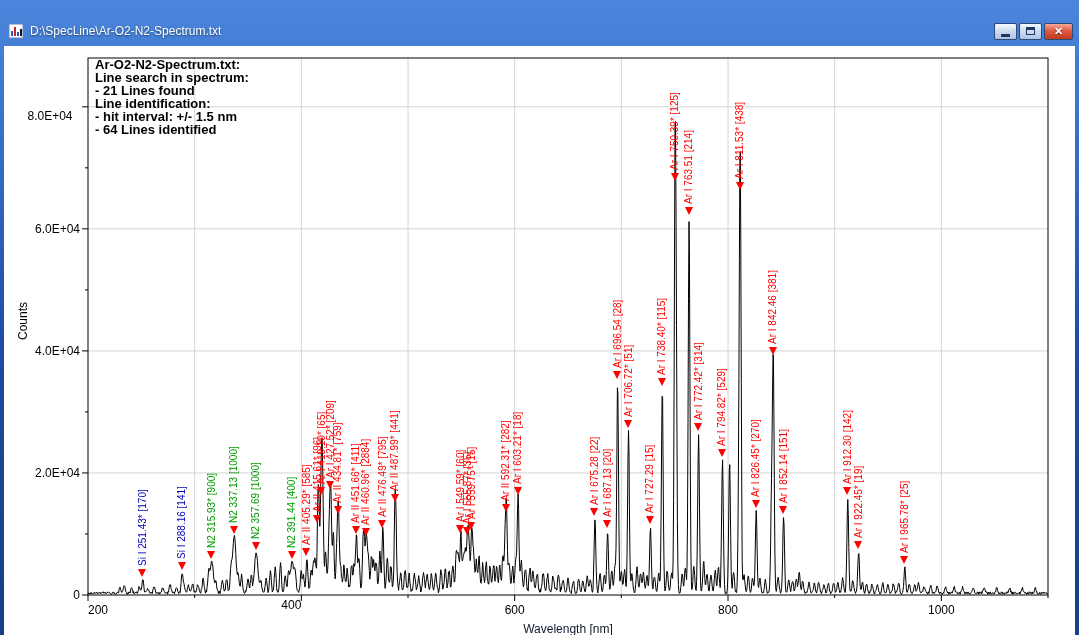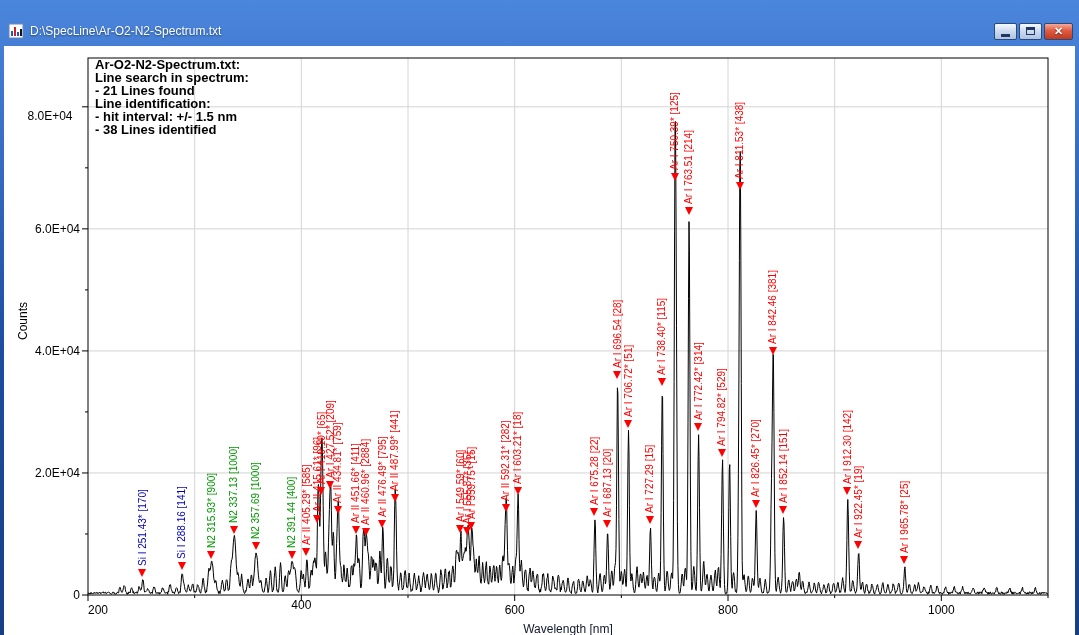--- a/index.html
+++ b/index.html
@@ -94,27 +94,27 @@
         <line x1="84" y1="60.81818181818181" x2="78" y2="60.81818181818181" stroke="#000"></line>
         <polyline points="84.0,548.2 84.5,547.1 85.0,546.9 85.4,547.3 85.9,548.2 86.4,546.7 86.9,548.0 87.4,546.6 87.8,547.3 88.3,547.6 88.8,547.8 89.3,547.2 89.8,547.6 90.2,546.3 90.7,547.2 91.2,547.3 91.7,546.9 92.2,547.3 92.6,546.4 93.1,546.4 93.6,547.5 94.1,546.6 94.6,547.4 95.0,546.9 95.5,546.6 96.0,546.1 96.5,547.6 97.0,547.8 97.4,547.1 97.9,546.4 98.4,546.5 98.9,545.9 99.4,545.9 99.8,547.1 100.3,546.7 100.8,547.3 101.3,546.0 101.8,546.4 102.2,547.7 102.7,547.4 103.2,546.5 103.7,546.6 104.2,546.0 104.6,545.9 105.1,546.7 105.6,546.7 106.1,547.7 106.6,547.6 107.0,547.9 107.5,548.3 108.0,547.5 108.5,546.4 109.0,545.9 109.4,547.2 109.9,546.5 110.4,546.8 110.9,548.3 111.4,548.0 111.8,548.0 112.3,547.8 112.8,547.0 113.3,546.2 113.8,546.1 114.2,547.2 114.7,546.5 115.2,542.8 115.7,541.4 116.2,541.4 116.6,543.3 117.1,545.0 117.6,546.1 118.1,546.5 118.6,545.5 119.0,543.9 119.5,541.7 120.0,539.6 120.5,540.2 121.0,540.7 121.4,543.8 121.9,545.9 122.4,546.5 122.9,548.1 123.4,548.3 123.8,546.8 124.3,547.7 124.8,545.9 125.3,546.6 125.8,545.9 126.2,546.9 126.7,543.9 127.2,542.3 127.7,541.7 128.2,543.5 128.6,543.6 129.1,547.0 129.6,545.5 130.1,547.8 130.6,547.2 131.0,547.3 131.5,546.5 132.0,547.1 132.5,545.9 133.0,546.3 133.4,547.4 133.9,545.7 134.4,543.7 134.9,540.4 135.4,541.0 135.8,541.9 136.3,544.2 136.8,544.1 137.3,543.3 137.8,540.6 138.2,536.4 138.7,533.7 139.2,534.1 139.7,538.0 140.2,543.9 140.6,546.0 141.1,545.8 141.6,545.6 142.1,545.5 142.6,544.9 143.0,544.2 143.5,542.5 144.0,543.7 144.5,543.8 145.0,544.6 145.4,546.4 145.9,547.2 146.4,547.5 146.9,546.4 147.4,547.1 147.8,546.2 148.3,547.5 148.8,544.2 149.3,542.6 149.8,540.9 150.2,541.8 150.7,541.4 151.2,543.9 151.7,546.4 152.2,547.5 152.6,547.1 153.1,546.3 153.6,547.1 154.1,547.7 154.6,546.9 155.0,546.2 155.5,548.1 156.0,547.9 156.5,546.6 157.0,546.2 157.4,546.0 157.9,543.1 158.4,541.8 158.9,543.2 159.4,542.7 159.8,544.0 160.3,545.6 160.8,546.6 161.3,547.4 161.8,546.5 162.2,546.6 162.7,546.8 163.2,546.1 163.7,548.2 164.2,545.3 164.6,546.0 165.1,541.8 165.6,539.0 166.1,539.0 166.6,538.7 167.0,542.4 167.5,543.6 168.0,545.2 168.5,546.8 169.0,545.8 169.4,546.5 169.9,546.5 170.4,547.7 170.9,545.7 171.4,545.5 171.8,542.5 172.3,541.8 172.8,542.1 173.3,542.4 173.8,545.5 174.2,545.8 174.7,547.6 175.2,546.4 175.7,545.6 176.2,546.5 176.6,541.9 177.1,536.7 177.6,529.1 178.1,527.8 178.6,528.5 179.0,532.5 179.5,535.9 180.0,537.7 180.5,540.3 181.0,543.6 181.4,544.2 181.9,545.7 182.4,546.1 182.9,545.9 183.4,541.9 183.8,541.3 184.3,538.7 184.8,540.9 185.3,542.5 185.8,544.7 186.2,545.2 186.7,545.0 187.2,543.1 187.7,542.2 188.2,538.5 188.6,538.3 189.1,538.1 189.6,542.6 190.1,546.2 190.6,545.5 191.0,544.9 191.5,546.4 192.0,545.9 192.5,544.2 193.0,541.4 193.4,538.7 193.9,539.2 194.4,540.5 194.9,541.5 195.4,545.3 195.8,545.4 196.3,546.9 196.8,547.2 197.3,543.1 197.8,542.5 198.2,539.5 198.7,533.3 199.2,532.2 199.7,534.8 200.2,540.9 200.6,541.7 201.1,545.7 201.6,547.1 202.1,544.7 202.6,545.9 203.0,541.5 203.5,538.0 204.0,531.4 204.5,524.9 205.0,522.2 205.4,524.8 205.9,524.5 206.4,523.1 206.9,519.3 207.4,515.4 207.8,515.1 208.3,517.8 208.8,520.1 209.3,526.2 209.8,532.6 210.2,534.2 210.7,536.8 211.2,536.4 211.7,534.5 212.2,535.5 212.6,539.9 213.1,543.1 213.6,544.5 214.1,545.4 214.6,547.5 215.0,544.9 215.5,545.6 216.0,547.6 216.5,544.3 217.0,543.4 217.4,538.7 217.9,536.4 218.4,534.2 218.9,537.1 219.4,539.1 219.8,543.1 220.3,545.2 220.8,544.1 221.3,544.0 221.8,536.7 222.2,534.3 222.7,533.7 223.2,534.7 223.7,540.5 224.2,544.5 224.6,544.2 225.1,543.8 225.6,540.0 226.1,531.3 226.6,522.6 227.0,518.2 227.5,514.0 228.0,513.3 228.5,509.9 229.0,502.1 229.4,496.5 229.9,491.8 230.4,489.4 230.9,492.6 231.4,499.9 231.8,507.8 232.3,518.8 232.8,523.9 233.3,528.7 233.8,526.4 234.2,527.4 234.7,530.8 235.2,536.4 235.7,539.5 236.2,540.3 236.6,537.0 237.1,533.0 237.6,527.9 238.1,532.6 238.6,538.1 239.0,542.4 239.5,544.7 240.0,546.4 240.5,547.5 241.0,547.0 241.4,544.5 241.9,545.4 242.4,543.9 242.9,540.2 243.4,536.3 243.8,533.2 244.3,533.2 244.8,537.6 245.3,541.1 245.8,542.0 246.2,537.4 246.7,533.7 247.2,529.0 247.7,529.3 248.2,535.5 248.6,539.9 249.1,536.3 249.6,533.0 250.1,527.6 250.6,522.0 251.0,513.5 251.5,509.6 252.0,506.9 252.5,508.1 253.0,511.0 253.4,514.4 253.9,522.5 254.4,529.1 254.9,533.4 255.4,536.3 255.8,536.8 256.3,535.9 256.8,534.3 257.3,535.4 257.8,541.2 258.2,542.8 258.7,545.4 259.2,545.4 259.7,546.4 260.2,545.9 260.6,543.0 261.1,540.5 261.6,535.4 262.1,532.0 262.6,534.4 263.0,537.8 263.5,541.6 264.0,546.6 264.5,545.1 265.0,540.8 265.4,534.7 265.9,529.4 266.4,524.6 266.9,527.4 267.4,536.1 267.8,540.0 268.3,546.0 268.8,544.7 269.3,544.3 269.8,540.0 270.2,532.2 270.7,526.4 271.2,520.8 271.7,525.1 272.2,532.5 272.6,541.7 273.1,545.1 273.6,544.5 274.1,546.4 274.6,544.7 275.0,541.0 275.5,531.3 276.0,522.3 276.5,516.6 277.0,520.8 277.4,528.8 277.9,540.0 278.4,544.9 278.9,545.9 279.4,545.2 279.8,543.3 280.3,536.6 280.8,531.1 281.3,529.7 281.8,533.1 282.2,537.3 282.7,540.4 283.2,540.7 283.7,532.5 284.2,526.7 284.6,524.7 285.1,525.8 285.6,528.5 286.1,526.7 286.6,524.0 287.0,522.8 287.5,516.3 288.0,515.3 288.5,516.0 289.0,518.4 289.4,522.8 289.9,522.6 290.4,521.5 290.9,522.6 291.4,525.0 291.8,529.7 292.3,535.2 292.8,542.4 293.3,544.6 293.8,544.8 294.2,545.4 294.7,546.4 295.2,544.0 295.7,541.3 296.2,537.4 296.6,528.8 297.1,524.6 297.6,526.2 298.1,532.9 298.6,532.1 299.0,530.9 299.5,528.1 300.0,534.3 300.5,537.0 301.0,541.1 301.4,537.5 301.9,530.2 302.4,517.8 302.9,513.8 303.4,517.0 303.8,525.8 304.3,534.4 304.8,542.4 305.3,541.8 305.8,539.9 306.2,532.6 306.7,527.0 307.2,524.1 307.7,526.2 308.2,529.2 308.6,523.8 309.1,518.4 309.6,514.8 310.1,516.4 310.6,512.0 311.0,511.8 311.5,515.8 312.0,520.6 312.5,522.2 313.0,506.5 313.4,475.2 313.9,445.8 314.4,438.4 314.9,448.7 315.4,468.3 315.8,480.4 316.3,466.4 316.8,435.0 317.3,406.2 317.8,392.1 318.2,395.4 318.7,421.0 319.2,459.5 319.7,494.9 320.2,515.9 320.6,520.4 321.1,508.0 321.6,505.9 322.1,511.7 322.6,522.0 323.0,527.4 323.5,525.9 324.0,517.6 324.5,496.3 325.0,477.6 325.4,463.5 325.9,446.4 326.4,438.1 326.9,440.8 327.4,464.3 327.8,490.9 328.3,499.4 328.8,492.6 329.3,486.3 329.8,492.0 330.2,511.7 330.7,526.6 331.2,533.0 331.7,526.5 332.2,511.0 332.6,497.7 333.1,482.4 333.6,464.9 334.1,455.7 334.6,457.8 335.0,479.6 335.5,500.8 336.0,514.5 336.5,519.4 337.0,521.0 337.4,530.8 337.9,532.3 338.4,536.1 338.9,532.9 339.4,526.7 339.8,518.8 340.3,521.8 340.8,530.9 341.3,535.2 341.8,535.4 342.2,535.6 342.7,526.6 343.2,522.1 343.7,527.3 344.2,532.8 344.6,540.8 345.1,539.4 345.6,540.7 346.1,538.0 346.6,530.9 347.0,521.9 347.5,520.1 348.0,519.6 348.5,529.0 349.0,529.0 349.4,526.5 349.9,517.7 350.4,520.3 350.9,519.0 351.4,508.9 351.8,501.1 352.3,488.8 352.8,491.1 353.3,508.0 353.8,516.9 354.2,515.7 354.7,512.4 355.2,513.6 355.7,522.4 356.2,532.7 356.6,541.6 357.1,541.8 357.6,537.7 358.1,523.9 358.6,506.9 359.0,490.3 359.5,484.6 360.0,482.7 360.5,490.5 361.0,500.1 361.4,497.8 361.9,489.4 362.4,487.7 362.9,492.1 363.4,499.2 363.8,505.4 364.3,507.6 364.8,515.3 365.3,524.2 365.8,533.2 366.2,530.7 366.7,524.6 367.2,510.5 367.7,511.2 368.2,512.3 368.6,521.4 369.1,519.8 369.6,513.6 370.1,517.8 370.6,523.9 371.0,524.8 371.5,517.0 372.0,517.0 372.5,517.8 373.0,524.2 373.4,536.0 373.9,537.8 374.4,535.4 374.9,526.1 375.4,513.6 375.8,505.0 376.3,509.3 376.8,524.0 377.3,527.0 377.8,514.6 378.2,497.8 378.7,481.2 379.2,486.1 379.7,505.0 380.2,524.7 380.6,535.9 381.1,542.4 381.6,539.0 382.1,532.0 382.6,522.5 383.0,513.2 383.5,512.3 384.0,519.4 384.5,533.0 385.0,535.7 385.4,536.3 385.9,534.4 386.4,520.9 386.9,520.5 387.4,521.7 387.8,530.6 388.3,540.7 388.8,540.0 389.3,534.2 389.8,523.4 390.2,492.2 390.7,459.5 391.2,443.8 391.7,451.1 392.2,473.2 392.6,504.2 393.1,525.0 393.6,536.5 394.1,540.3 394.6,544.3 395.0,539.5 395.5,535.8 396.0,533.0 396.5,526.9 397.0,527.2 397.4,531.5 397.9,541.3 398.4,544.0 398.9,543.1 399.4,541.8 399.8,538.4 400.3,529.7 400.8,525.4 401.3,524.5 401.8,529.0 402.2,535.7 402.7,541.3 403.2,541.4 403.7,541.7 404.2,538.3 404.6,531.9 405.1,527.0 405.6,531.6 406.1,537.6 406.6,541.5 407.0,545.5 407.5,544.9 408.0,543.6 408.5,544.3 409.0,539.5 409.4,536.2 409.9,530.1 410.4,527.1 410.9,531.9 411.4,533.7 411.8,538.3 412.3,544.0 412.8,542.9 413.3,540.1 413.8,537.6 414.2,534.0 414.7,529.7 415.2,534.1 415.7,537.8 416.2,540.0 416.6,546.0 417.1,545.5 417.6,541.7 418.1,539.8 418.6,531.5 419.0,529.9 419.5,526.5 420.0,529.7 420.5,533.8 421.0,539.2 421.4,542.0 421.9,536.3 422.4,533.8 422.9,528.8 423.4,528.1 423.8,532.8 424.3,536.9 424.8,541.0 425.3,543.6 425.8,542.6 426.2,539.0 426.7,534.0 427.2,527.5 427.7,529.0 428.2,533.9 428.6,538.9 429.1,542.7 429.6,544.2 430.1,541.7 430.6,537.2 431.0,532.9 431.5,527.3 432.0,527.5 432.5,533.8 433.0,539.0 433.4,541.7 433.9,541.6 434.4,546.8 434.9,545.1 435.4,541.7 435.8,536.9 436.3,529.6 436.8,523.7 437.3,526.7 437.8,529.0 438.2,536.6 438.7,543.2 439.2,542.2 439.7,538.3 440.2,536.4 440.6,527.6 441.1,523.0 441.6,523.0 442.1,531.6 442.6,533.9 443.0,542.0 443.5,539.1 444.0,536.5 444.5,526.1 445.0,527.2 445.4,524.8 445.9,531.5 446.4,541.1 446.9,541.0 447.4,536.7 447.8,529.0 448.3,523.2 448.8,519.9 449.3,522.3 449.8,528.7 450.2,536.1 450.7,535.9 451.2,529.3 451.7,513.4 452.2,505.0 452.6,504.3 453.1,506.4 453.6,507.4 454.1,506.4 454.6,510.2 455.0,513.7 455.5,516.0 456.0,507.1 456.5,490.6 457.0,485.1 457.4,496.4 457.9,512.6 458.4,515.0 458.9,512.6 459.4,509.6 459.8,508.1 460.3,506.1 460.8,506.4 461.3,501.6 461.8,505.3 462.2,505.1 462.7,499.6 463.2,487.3 463.7,481.1 464.2,479.2 464.6,485.7 465.1,494.3 465.6,503.5 466.1,514.7 466.6,510.3 467.0,499.1 467.5,481.5 468.0,482.4 468.5,488.1 469.0,499.3 469.4,501.3 469.9,510.2 470.4,517.4 470.9,526.3 471.4,525.4 471.8,519.9 472.3,512.9 472.8,520.4 473.3,525.3 473.8,526.6 474.2,522.5 474.7,513.8 475.2,509.9 475.7,520.3 476.2,530.9 476.6,536.6 477.1,537.3 477.6,532.5 478.1,525.3 478.6,516.4 479.0,520.2 479.5,528.9 480.0,533.0 480.5,536.7 481.0,532.9 481.4,525.0 481.9,519.2 482.4,515.7 482.9,524.3 483.4,534.2 483.8,535.4 484.3,538.0 484.8,538.1 485.3,528.7 485.8,520.0 486.2,521.6 486.7,526.5 487.2,535.1 487.7,536.3 488.2,533.3 488.6,529.8 489.1,522.6 489.6,519.7 490.1,519.8 490.6,532.3 491.0,535.3 491.5,528.4 492.0,525.4 492.5,520.4 493.0,522.3 493.4,532.6 493.9,533.7 494.4,536.7 494.9,528.9 495.4,520.8 495.8,519.0 496.3,524.3 496.8,531.8 497.3,534.4 497.8,531.3 498.2,516.8 498.7,510.6 499.2,509.7 499.7,515.1 500.2,511.1 500.6,498.0 501.1,478.4 501.6,464.6 502.1,452.3 502.6,457.3 503.0,478.6 503.5,504.3 504.0,519.1 504.5,518.6 505.0,517.3 505.4,519.6 505.9,525.3 506.4,534.7 506.9,537.5 507.4,535.1 507.8,529.1 508.3,523.8 508.8,520.0 509.3,526.5 509.8,537.1 510.2,533.9 510.7,528.6 511.2,520.1 511.7,513.2 512.2,510.6 512.6,506.2 513.1,485.9 513.6,462.1 514.1,448.0 514.6,463.5 515.0,493.4 515.5,517.4 516.0,525.2 516.5,520.5 517.0,518.3 517.4,514.1 517.9,521.6 518.4,531.2 518.9,537.1 519.4,540.9 519.8,539.2 520.3,533.4 520.8,525.4 521.3,524.2 521.8,523.9 522.2,529.0 522.7,537.9 523.2,543.6 523.7,542.3 524.2,545.1 524.6,535.1 525.1,529.1 525.6,525.6 526.1,522.0 526.6,526.1 527.0,535.9 527.5,535.6 528.0,533.8 528.5,525.9 529.0,524.9 529.4,528.6 529.9,532.9 530.4,539.9 530.9,541.2 531.4,541.9 531.8,538.3 532.3,532.7 532.8,529.5 533.3,528.1 533.8,528.9 534.2,537.5 534.7,543.4 535.2,543.9 535.7,546.3 536.2,543.1 536.6,545.8 537.1,542.0 537.6,540.6 538.1,536.7 538.6,528.4 539.0,529.2 539.5,527.6 540.0,531.3 540.5,539.4 541.0,542.5 541.4,544.7 541.9,544.2 542.4,540.2 542.9,532.4 543.4,531.6 543.8,527.5 544.3,533.2 544.8,538.3 545.3,544.1 545.8,544.6 546.2,544.3 546.7,546.1 547.2,544.3 547.7,542.1 548.2,535.8 548.6,530.0 549.1,531.1 549.6,533.5 550.1,535.7 550.6,540.7 551.0,542.8 551.5,541.8 552.0,542.7 552.5,544.1 553.0,543.9 553.4,536.1 553.9,530.4 554.4,529.1 554.9,530.6 555.4,536.5 555.8,537.9 556.3,545.9 556.8,541.5 557.3,543.9 557.8,539.4 558.2,537.3 558.7,535.5 559.2,534.3 559.7,536.1 560.2,540.9 560.6,543.2 561.1,545.5 561.6,546.3 562.1,545.1 562.6,544.7 563.0,540.3 563.5,534.0 564.0,531.9 564.5,534.4 565.0,539.6 565.4,543.1 565.9,545.6 566.4,546.1 566.9,546.2 567.4,547.5 567.8,543.3 568.3,539.9 568.8,537.8 569.3,536.1 569.8,535.4 570.2,539.7 570.7,544.2 571.2,547.3 571.7,547.4 572.2,547.2 572.6,547.1 573.1,544.4 573.6,540.7 574.1,534.3 574.6,533.2 575.0,534.3 575.5,537.5 576.0,543.3 576.5,544.8 577.0,545.9 577.4,544.5 577.9,540.6 578.4,535.3 578.9,535.0 579.4,536.5 579.8,540.4 580.3,542.7 580.8,545.5 581.3,545.8 581.8,542.2 582.2,538.1 582.7,534.1 583.2,529.8 583.7,532.8 584.2,537.2 584.6,540.2 585.1,540.2 585.6,537.6 586.1,533.7 586.6,534.5 587.0,537.1 587.5,540.0 588.0,545.0 588.5,546.3 589.0,543.4 589.4,531.7 589.9,511.5 590.4,488.0 590.9,473.9 591.4,479.8 591.8,503.7 592.3,525.7 592.8,538.7 593.3,543.9 593.8,546.9 594.2,543.7 594.7,540.2 595.2,534.1 595.7,528.5 596.2,527.5 596.6,531.2 597.1,537.8 597.6,543.0 598.1,545.7 598.6,544.8 599.0,541.9 599.5,535.4 600.0,530.2 600.5,529.1 601.0,532.9 601.4,537.8 601.9,535.5 602.4,524.6 602.9,503.9 603.4,487.9 603.8,488.0 604.3,502.6 604.8,524.2 605.3,537.7 605.8,543.3 606.2,541.4 606.7,535.8 607.2,528.3 607.7,524.9 608.2,526.3 608.6,533.2 609.1,539.4 609.6,538.2 610.1,530.9 610.6,522.4 611.0,519.6 611.5,516.6 612.0,502.4 612.5,459.3 613.0,391.9 613.4,341.8 613.9,347.9 614.4,404.9 614.9,473.5 615.4,519.0 615.8,535.2 616.3,534.6 616.8,529.3 617.3,525.5 617.8,527.9 618.2,533.3 618.7,538.5 619.2,537.6 619.7,531.0 620.2,526.6 620.6,523.3 621.1,527.4 621.6,536.0 622.1,540.5 622.6,534.0 623.0,510.7 623.5,463.9 624.0,411.3 624.5,384.3 625.0,406.9 625.4,459.4 625.9,506.2 626.4,530.4 626.9,535.0 627.4,531.8 627.8,527.6 628.3,530.3 628.8,535.5 629.3,542.0 629.8,544.4 630.2,546.4 630.7,546.9 631.2,543.9 631.7,538.3 632.2,531.0 632.6,523.3 633.1,520.7 633.6,527.3 634.1,535.8 634.6,540.3 635.0,541.2 635.5,537.8 636.0,529.9 636.5,527.9 637.0,529.0 637.4,535.2 637.9,536.9 638.4,535.2 638.9,530.2 639.4,526.0 639.8,529.4 640.3,535.1 640.8,540.4 641.3,542.3 641.8,539.3 642.2,534.8 642.7,530.3 643.2,529.4 643.7,535.3 644.2,539.7 644.6,537.6 645.1,527.3 645.6,507.0 646.1,487.1 646.6,482.2 647.0,495.5 647.5,518.2 648.0,533.2 648.5,541.6 649.0,543.0 649.4,536.9 649.9,532.3 650.4,531.1 650.9,532.4 651.4,536.8 651.8,541.8 652.3,544.6 652.8,545.5 653.3,541.9 653.8,535.7 654.2,530.2 654.7,527.0 655.2,530.9 655.7,535.2 656.2,533.6 656.6,514.2 657.1,466.3 657.6,399.7 658.1,350.2 658.6,351.4 659.0,407.5 659.5,474.1 660.0,518.5 660.5,539.3 661.0,545.0 661.4,543.3 661.9,539.3 662.4,531.3 662.9,525.2 663.4,525.7 663.8,529.1 664.3,537.0 664.8,541.9 665.3,544.4 665.8,543.3 666.2,541.1 666.7,533.4 667.2,529.0 667.7,526.9 668.2,531.7 668.6,532.4 669.1,515.0 669.6,454.6 670.1,335.7 670.6,185.1 671.0,80.8 671.5,75.5 672.0,162.0 672.5,279.3 673.0,393.0 673.4,475.3 673.9,519.5 674.4,538.4 674.9,545.7 675.4,547.3 675.8,547.2 676.3,545.9 676.8,541.3 677.3,536.0 677.8,529.1 678.2,528.0 678.7,530.2 679.2,537.5 679.7,540.1 680.2,535.5 680.6,527.2 681.1,522.4 681.6,522.4 682.1,528.8 682.6,533.6 683.0,520.9 683.5,475.0 684.0,376.6 684.5,252.7 685.0,175.6 685.4,204.8 685.9,317.0 686.4,434.0 686.9,505.5 687.4,535.6 687.8,543.7 688.3,542.3 688.8,535.2 689.3,524.2 689.8,520.4 690.2,523.3 690.7,529.6 691.2,538.9 691.7,543.5 692.2,544.5 692.6,535.7 693.1,509.8 693.6,464.9 694.1,414.5 694.6,388.7 695.0,410.6 695.5,461.3 696.0,506.6 696.5,534.5 697.0,544.3 697.4,545.1 697.9,542.2 698.4,536.1 698.9,527.2 699.4,517.4 699.8,515.4 700.3,523.0 700.8,532.3 701.3,538.9 701.8,538.4 702.2,533.7 702.7,528.8 703.2,528.3 703.7,533.2 704.2,540.0 704.6,544.4 705.1,545.1 705.6,540.9 706.1,534.4 706.6,530.5 707.0,529.1 707.5,531.8 708.0,538.0 708.5,542.9 709.0,545.0 709.4,544.6 709.9,539.2 710.4,532.2 710.9,526.8 711.4,524.0 711.8,529.4 712.3,537.2 712.8,539.9 713.3,534.1 713.8,526.7 714.2,522.1 714.7,521.4 715.2,530.2 715.7,537.5 716.2,541.6 716.6,533.5 717.1,508.4 717.6,468.8 718.1,428.3 718.6,413.8 719.0,439.4 719.5,485.1 720.0,519.5 720.5,538.6 721.0,546.0 721.4,547.6 721.9,548.2 722.4,546.6 722.9,547.2 723.4,541.9 723.8,531.0 724.3,503.5 724.8,461.7 725.3,423.7 725.8,418.6 726.2,449.1 726.7,490.5 727.2,525.4 727.7,538.1 728.2,542.3 728.6,535.8 729.1,529.0 729.6,526.6 730.1,529.3 730.6,535.6 731.0,542.3 731.5,545.8 732.0,546.3 732.5,546.6 733.0,541.6 733.4,526.9 733.9,491.8 734.4,427.6 734.9,332.1 735.4,214.7 735.8,121.1 736.3,105.6 736.8,195.2 737.3,337.4 737.8,452.7 738.2,514.7 738.7,533.1 739.2,533.9 739.7,530.0 740.2,528.7 740.6,533.2 741.1,538.4 741.6,543.1 742.1,545.7 742.6,544.6 743.0,541.8 743.5,536.2 744.0,530.3 744.5,530.3 745.0,534.3 745.4,539.5 745.9,544.1 746.4,546.4 746.9,545.3 747.4,542.4 747.8,536.5 748.3,532.3 748.8,533.2 749.3,536.7 749.8,539.6 750.2,538.3 750.7,529.7 751.2,505.0 751.7,480.0 752.2,464.5 752.6,473.6 753.1,500.9 753.6,526.1 754.1,539.1 754.6,541.5 755.0,538.0 755.5,534.3 756.0,532.2 756.5,535.6 757.0,540.8 757.4,544.0 757.9,546.3 758.4,547.2 758.9,546.4 759.4,547.0 759.8,544.7 760.3,541.8 760.8,536.4 761.3,533.3 761.8,536.1 762.2,539.6 762.7,543.8 763.2,547.2 763.7,547.2 764.2,546.0 764.6,546.4 765.1,545.0 765.6,540.0 766.1,525.4 766.6,499.8 767.0,463.3 767.5,432.3 768.0,396.5 768.5,350.1 769.0,308.4 769.4,309.0 769.9,366.4 770.4,445.0 770.9,506.8 771.4,533.6 771.8,543.4 772.3,545.4 772.8,541.7 773.3,536.5 773.8,532.9 774.2,531.2 774.7,534.7 775.2,539.3 775.7,543.5 776.2,545.7 776.6,547.2 777.1,545.4 777.6,541.4 778.1,532.2 778.6,510.9 779.0,485.7 779.5,471.6 780.0,477.9 780.5,501.3 781.0,525.5 781.4,539.1 781.9,545.7 782.4,546.2 782.9,546.2 783.4,542.8 783.8,539.7 784.3,535.2 784.8,533.9 785.3,536.3 785.8,540.9 786.2,542.5 786.7,545.6 787.2,542.2 787.7,538.8 788.2,536.3 788.6,535.5 789.1,536.1 789.6,540.2 790.1,545.0 790.6,543.9 791.0,542.8 791.5,536.6 792.0,534.4 792.5,533.0 793.0,535.6 793.4,540.5 793.9,538.7 794.4,534.8 794.9,526.9 795.4,526.3 795.8,530.0 796.3,538.1 796.8,542.2 797.3,543.6 797.8,540.7 798.2,535.6 798.7,535.2 799.2,536.4 799.7,541.8 800.2,543.7 800.6,546.1 801.1,547.6 801.6,547.3 802.1,545.9 802.6,546.3 803.0,546.7 803.5,544.4 804.0,542.1 804.5,538.6 805.0,535.9 805.4,537.5 805.9,541.2 806.4,544.1 806.9,546.5 807.4,547.2 807.8,546.2 808.3,545.5 808.8,544.4 809.3,543.6 809.8,539.7 810.2,536.9 810.7,538.1 811.2,541.0 811.7,545.0 812.2,546.0 812.6,547.1 813.1,544.3 813.6,542.8 814.1,537.6 814.6,536.3 815.0,537.4 815.5,540.3 816.0,542.5 816.5,546.0 817.0,546.3 817.4,547.8 817.9,546.1 818.4,544.3 818.9,543.6 819.4,540.5 819.8,538.6 820.3,539.4 820.8,541.8 821.3,544.0 821.8,547.1 822.2,546.4 822.7,546.4 823.2,542.7 823.7,539.6 824.2,537.6 824.6,537.3 825.1,540.5 825.6,545.2 826.1,545.2 826.6,547.8 827.0,545.9 827.5,546.3 828.0,545.5 828.5,542.7 829.0,538.6 829.4,537.6 829.9,537.5 830.4,539.3 830.9,543.4 831.4,546.3 831.8,546.0 832.3,544.6 832.8,542.7 833.3,538.2 833.8,536.3 834.2,536.6 834.7,541.1 835.2,543.3 835.7,546.5 836.2,545.3 836.6,546.3 837.1,543.7 837.6,540.1 838.1,535.5 838.6,531.6 839.0,534.3 839.5,537.3 840.0,542.4 840.5,544.4 841.0,546.5 841.4,545.2 841.9,537.3 842.4,521.2 842.9,494.5 843.4,462.8 843.8,453.5 844.3,468.5 844.8,501.2 845.3,525.8 845.8,541.4 846.2,545.3 846.7,545.0 847.2,545.0 847.7,542.5 848.2,536.7 848.6,534.6 849.1,535.1 849.6,538.8 850.1,541.9 850.6,545.1 851.0,545.5 851.5,547.4 852.0,545.5 852.5,545.3 853.0,540.4 853.4,530.9 853.9,518.2 854.4,508.2 854.9,507.5 855.4,518.3 855.8,533.2 856.3,540.7 856.8,543.6 857.3,543.2 857.8,538.8 858.2,536.9 858.7,536.1 859.2,539.9 859.7,543.9 860.2,546.1 860.6,547.4 861.1,546.1 861.6,542.0 862.1,538.6 862.6,538.5 863.0,538.5 863.5,542.7 864.0,545.1 864.5,545.2 865.0,547.6 865.4,545.9 865.9,546.6 866.4,544.4 866.9,544.7 867.4,539.4 867.8,538.0 868.3,539.5 868.8,540.9 869.3,543.5 869.8,547.0 870.2,547.6 870.7,548.0 871.2,545.5 871.7,544.8 872.2,543.6 872.6,541.4 873.1,539.3 873.6,538.5 874.1,541.4 874.6,544.1 875.0,546.2 875.5,546.6 876.0,548.2 876.5,547.2 877.0,547.0 877.4,544.0 877.9,541.3 878.4,537.6 878.9,536.6 879.4,538.9 879.8,543.1 880.3,545.2 880.8,546.7 881.3,547.0 881.8,546.6 882.2,546.7 882.7,543.9 883.2,541.4 883.7,538.4 884.2,538.6 884.6,540.8 885.1,544.2 885.6,545.2 886.1,547.5 886.6,546.5 887.0,546.7 887.5,545.5 888.0,545.0 888.5,542.5 889.0,537.8 889.4,539.1 889.9,538.9 890.4,541.8 890.9,544.5 891.4,547.5 891.8,545.8 892.3,546.1 892.8,545.2 893.3,543.7 893.8,541.3 894.2,538.5 894.7,537.2 895.2,538.0 895.7,541.4 896.2,546.1 896.6,547.3 897.1,547.9 897.6,548.1 898.1,547.0 898.6,546.4 899.0,544.2 899.5,540.5 900.0,532.0 900.5,522.5 901.0,520.8 901.4,528.1 901.9,535.3 902.4,542.6 902.9,546.2 903.4,546.3 903.8,544.4 904.3,542.3 904.8,538.6 905.3,538.8 905.8,538.7 906.2,542.1 906.7,544.8 907.2,547.0 907.7,547.1 908.2,547.6 908.6,546.3 909.1,545.6 909.6,543.8 910.1,541.0 910.6,538.6 911.0,539.0 911.5,542.1 912.0,545.3 912.5,544.6 913.0,543.3 913.4,542.5 913.9,539.1 914.4,536.4 914.9,538.5 915.4,540.9 915.8,544.7 916.3,546.3 916.8,547.1 917.3,546.6 917.8,545.8 918.2,545.4 918.7,545.9 919.2,542.8 919.7,540.9 920.2,541.1 920.6,541.5 921.1,543.8 921.6,545.1 922.1,545.4 922.6,547.0 923.0,546.5 923.5,548.1 924.0,548.0 924.5,545.8 925.0,547.3 925.4,544.9 925.9,542.4 926.4,540.3 926.9,539.1 927.4,542.3 927.8,542.7 928.3,547.0 928.8,547.2 929.3,546.0 929.8,547.2 930.2,547.6 930.7,546.4 931.2,546.1 931.7,545.8 932.2,544.0 932.6,540.2 933.1,540.0 933.6,541.3 934.1,542.7 934.6,545.9 935.0,546.8 935.5,547.6 936.0,546.0 936.5,547.1 937.0,547.0 937.4,547.2 937.9,547.1 938.4,548.3 938.9,547.1 939.4,546.4 939.8,547.2 940.3,544.7 940.8,542.3 941.3,542.1 941.8,540.8 942.2,543.3 942.7,544.4 943.2,546.0 943.7,547.0 944.2,546.0 944.6,548.2 945.1,548.1 945.6,546.5 946.1,546.4 946.6,547.5 947.0,546.5 947.5,545.9 948.0,547.0 948.5,546.9 949.0,544.1 949.4,543.9 949.9,541.1 950.4,540.4 950.9,543.1 951.4,545.9 951.8,545.9 952.3,545.8 952.8,546.7 953.3,546.4 953.8,547.9 954.2,547.6 954.7,547.9 955.2,546.6 955.7,546.0 956.2,548.2 956.6,546.5 957.1,545.0 957.6,544.2 958.1,543.3 958.6,540.3 959.0,542.7 959.5,544.5 960.0,545.3 960.5,547.3 961.0,548.0 961.4,546.6 961.9,546.1 962.4,547.3 962.9,546.3 963.4,547.7 963.8,546.3 964.3,546.2 964.8,547.8 965.3,547.4 965.8,548.0 966.2,548.3 966.7,547.2 967.2,546.4 967.7,545.5 968.2,544.0 968.6,543.5 969.1,542.0 969.6,543.0 970.1,543.5 970.6,546.1 971.0,547.0 971.5,547.6 972.0,547.7 972.5,547.7 973.0,546.9 973.4,545.9 973.9,547.1 974.4,548.2 974.9,545.9 975.4,546.1 975.8,547.5 976.3,546.1 976.8,546.2 977.3,545.9 977.8,547.8 978.2,545.9 978.7,544.1 979.2,544.2 979.7,543.1 980.2,541.9 980.6,543.1 981.1,543.6 981.6,546.0 982.1,546.0 982.6,545.9 983.0,547.1 983.5,546.7 984.0,548.3 984.5,546.3 985.0,547.9 985.4,546.7 985.9,547.7 986.4,545.9 986.9,547.5 987.4,547.8 987.8,548.2 988.3,547.0 988.8,546.5 989.3,546.9 989.8,547.4 990.2,548.2 990.7,546.5 991.2,545.8 991.7,546.0 992.2,542.2 992.6,541.5 993.1,541.7 993.6,544.6 994.1,546.0 994.6,547.7 995.0,546.7 995.5,547.0 996.0,548.1 996.5,548.2 997.0,547.4 997.4,545.8 997.9,547.0 998.4,546.3 998.9,548.2 999.4,547.3 999.8,546.8 1000.3,548.4 1000.8,547.4 1001.3,546.6 1001.8,547.3 1002.2,546.9 1002.7,547.3 1003.2,545.7 1003.7,547.1 1004.2,546.3 1004.6,544.2 1005.1,543.2 1005.6,542.9 1006.1,542.0 1006.6,545.6 1007.0,544.8 1007.5,547.4 1008.0,546.0 1008.5,548.1 1009.0,545.9 1009.4,547.8 1009.9,548.0 1010.4,546.7 1010.9,546.1 1011.4,546.2 1011.8,546.7 1012.3,547.9 1012.8,547.5 1013.3,547.5 1013.8,547.3 1014.2,546.9 1014.7,547.3 1015.2,547.4 1015.7,546.1 1016.2,548.1 1016.6,546.4 1017.1,544.7 1017.6,544.8 1018.1,542.4 1018.6,541.2 1019.0,544.5 1019.5,545.4 1020.0,545.6 1020.5,546.6 1021.0,547.3 1021.4,546.3 1021.9,546.6 1022.4,548.2 1022.9,547.2 1023.4,547.9 1023.8,546.4 1024.3,547.1 1024.8,548.2 1025.3,545.9 1025.8,545.8 1026.2,546.7 1026.7,546.2 1027.2,548.0 1027.7,547.9 1028.2,545.9 1028.6,547.7 1029.1,547.2 1029.6,547.1 1030.1,546.1 1030.6,543.7 1031.0,542.0 1031.5,541.4 1032.0,544.7 1032.5,545.0 1033.0,547.2 1033.4,547.1 1033.9,548.1 1034.4,547.9 1034.9,548.3 1035.4,547.3 1035.8,546.3 1036.3,548.3 1036.8,548.0 1037.3,547.8 1037.8,546.4 1038.2,547.3 1038.7,546.4 1039.2,546.4 1039.7,547.4 1040.2,546.2 1040.6,546.9 1041.1,546.7 1041.6,547.1 1042.1,546.6 1042.6,547.5 1043.0,547.2 1043.5,547.9 1044.0,547.6 " fill="none" stroke="#000000" stroke-width="1"></polyline>
         <rect x="84" y="12" width="960" height="537" fill="none" stroke="#000" stroke-width="1"></rect>
       </svg>
     <div id="infobox">
       <div>Ar-O2-N2-Spectrum.txt:</div>
       <div>Line search in spectrum:</div>
       <div>- 21 Lines found</div>
       <div>Line identification:</div>
       <div>- hit interval: +/- 1.5 nm</div>
-      <div>- 38 Lines identified</div>
+      <div>- 64 Lines identified</div>
     </div>
     <div id="ylabel">Counts</div>
     <div id="xlabel">Wavelength [nm]</div>
     <div id="credit">© PLASUS</div>
   <div class="tick-label" style="left: 64px; top: 557px; width: 40px; text-align: right;">200</div>
-      <div class="tick-label" style="left: 277.333px; top: 552px; width: 40px; text-align: center;">400</div>
+      <div class="tick-label" style="left: 277.333px; top: 552px; width: 40px; text-align: left;">400</div>
       <div class="tick-label" style="left: 490.667px; top: 557px; width: 40px; text-align: center;">600</div>
       <div class="tick-label" style="left: 704px; top: 557px; width: 40px; text-align: center;">800</div>
       <div class="tick-label" style="left: 917.333px; top: 557px; width: 40px; text-align: center;">1000</div>
       <div class="tick-label" style="left: 16px; top: 542px; width: 60px; text-align: right;">0</div>
       <div class="tick-label" style="left: 16px; top: 419.955px; width: 60px; text-align: right;">2.0E+04</div>
       <div class="tick-label" style="left: 16px; top: 297.909px; width: 60px; text-align: right;">4.0E+04</div>
       <div class="tick-label" style="left: 16px; top: 175.864px; width: 60px; text-align: right;">6.0E+04</div>
       <div class="tick-label" style="left: 16px; top: 53.8182px; width: 60px; text-align: center; margin-top: 9px;">8.0E+04</div>
       <div class="tri" style="left: 134.359px; top: 522.575px; border-top-color: rgb(255, 0, 0);"></div>
       <div class="peak-label" style="left: 143.859px; top: 508.575px; color: rgb(0, 0, 187);">Si I 251.43* [170]</div>

